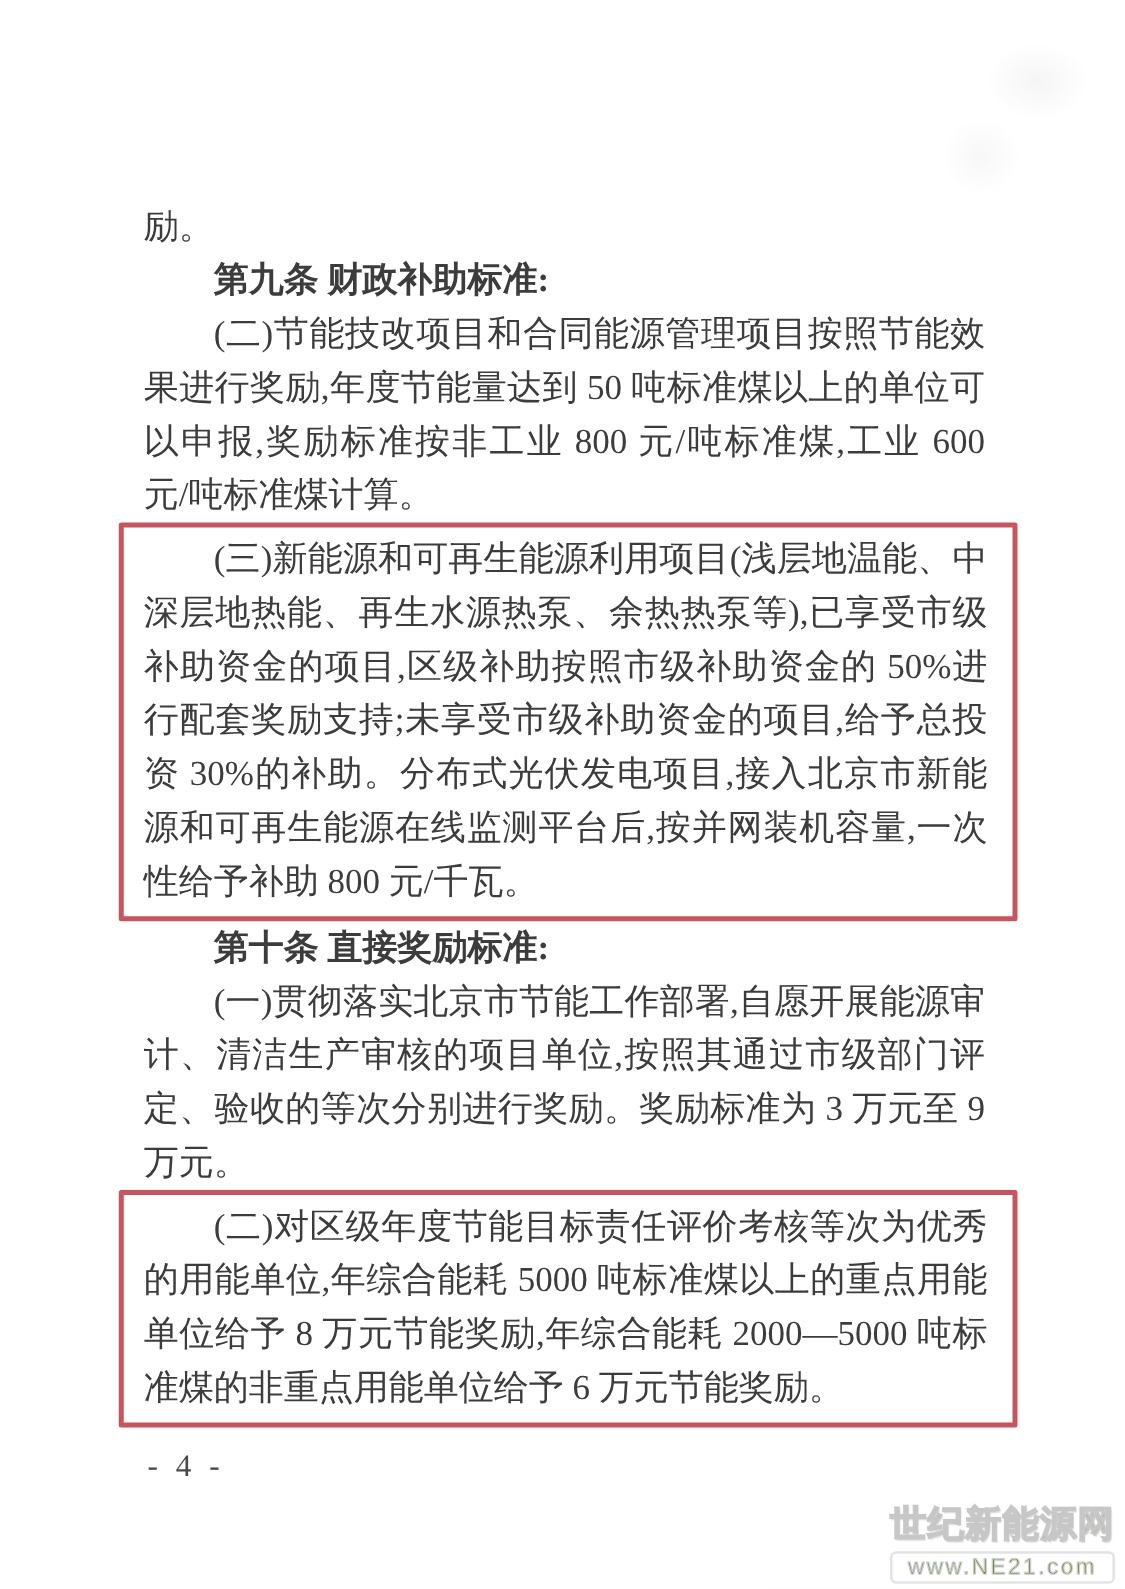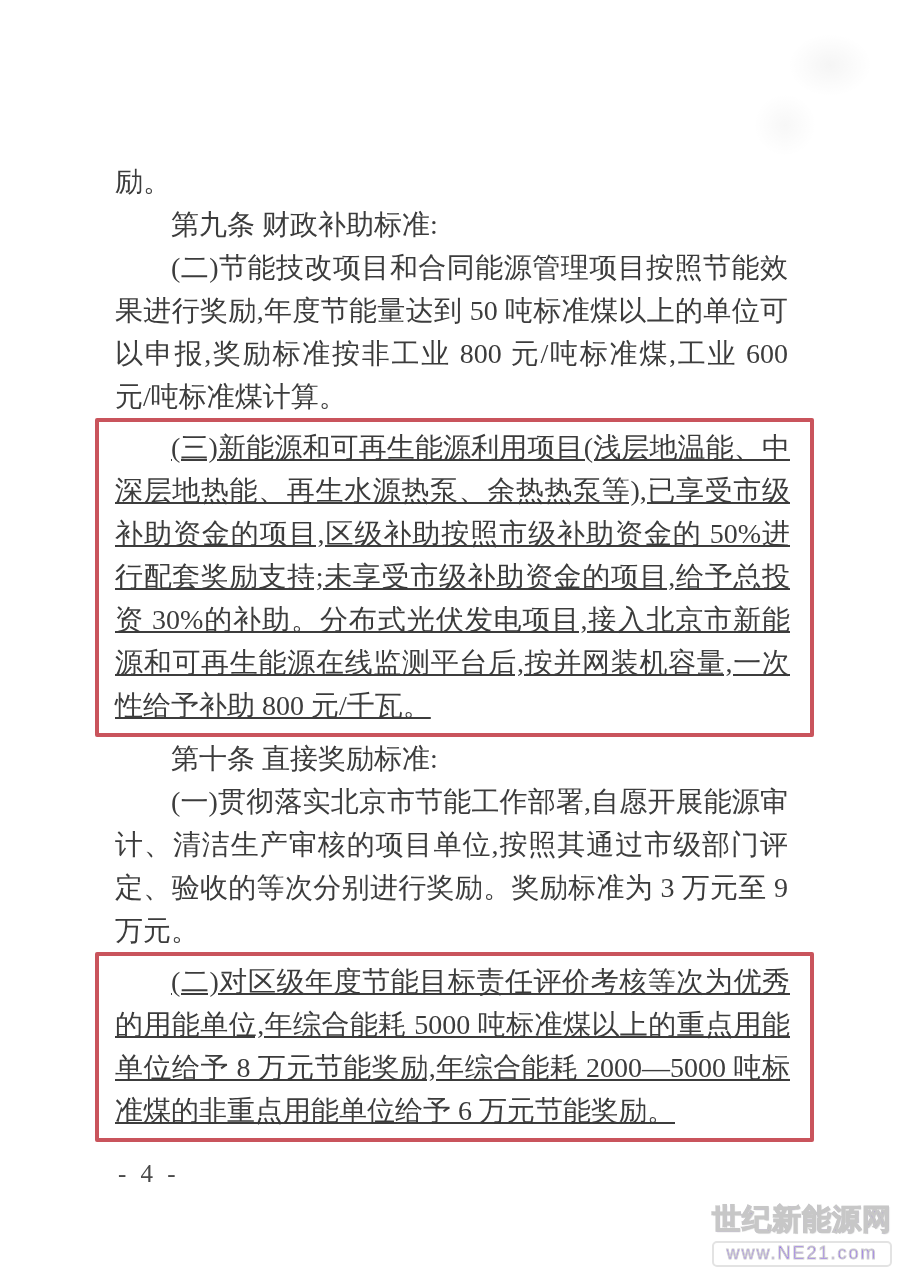--- a/index.html
+++ b/index.html
@@ -32,41 +32,41 @@
     font-size:28px;
     line-height:43px;
     text-align:justify;
     text-justify:inter-character;
   }
   .content p{
     margin:0;
     text-indent:2em;
   }
   .content p.cont{text-indent:0;}
-  .content p.heading{font-weight:normal;}
+  .content p.heading{font-weight:bold;}
   .highlight-box{
     border:4px solid #c9545c;
     border-radius:2px;
     margin:0 -26px 0 -20px;
     padding:4px 20px 6px 16px;
   }
-  .highlight-box p{margin:0;text-decoration:underline;}
+  .highlight-box p{margin:0;}
   .page-number{
     position:absolute;
     left:118px;top:1160px;
     font-size:25px;
     color:#4a4a4a;
     letter-spacing:4px;
   }
   .watermark{
     position:absolute;
     right:8px;bottom:4px;
     text-align:center;
     font-family:"Liberation Sans","DejaVu Sans",sans-serif;
-    color:#8b5cf6;
+    color:#4d7c0f;
     pointer-events:none;
   }
   .wm-name{
     font-size:29px;
     font-weight:bold;
     letter-spacing:1px;
     -webkit-text-stroke:1.2px #c7c7c7;
     text-shadow:0 0 1px #d6d6d6, 1px 1px 1px #dcdcdc;
   }
   .wm-url{

